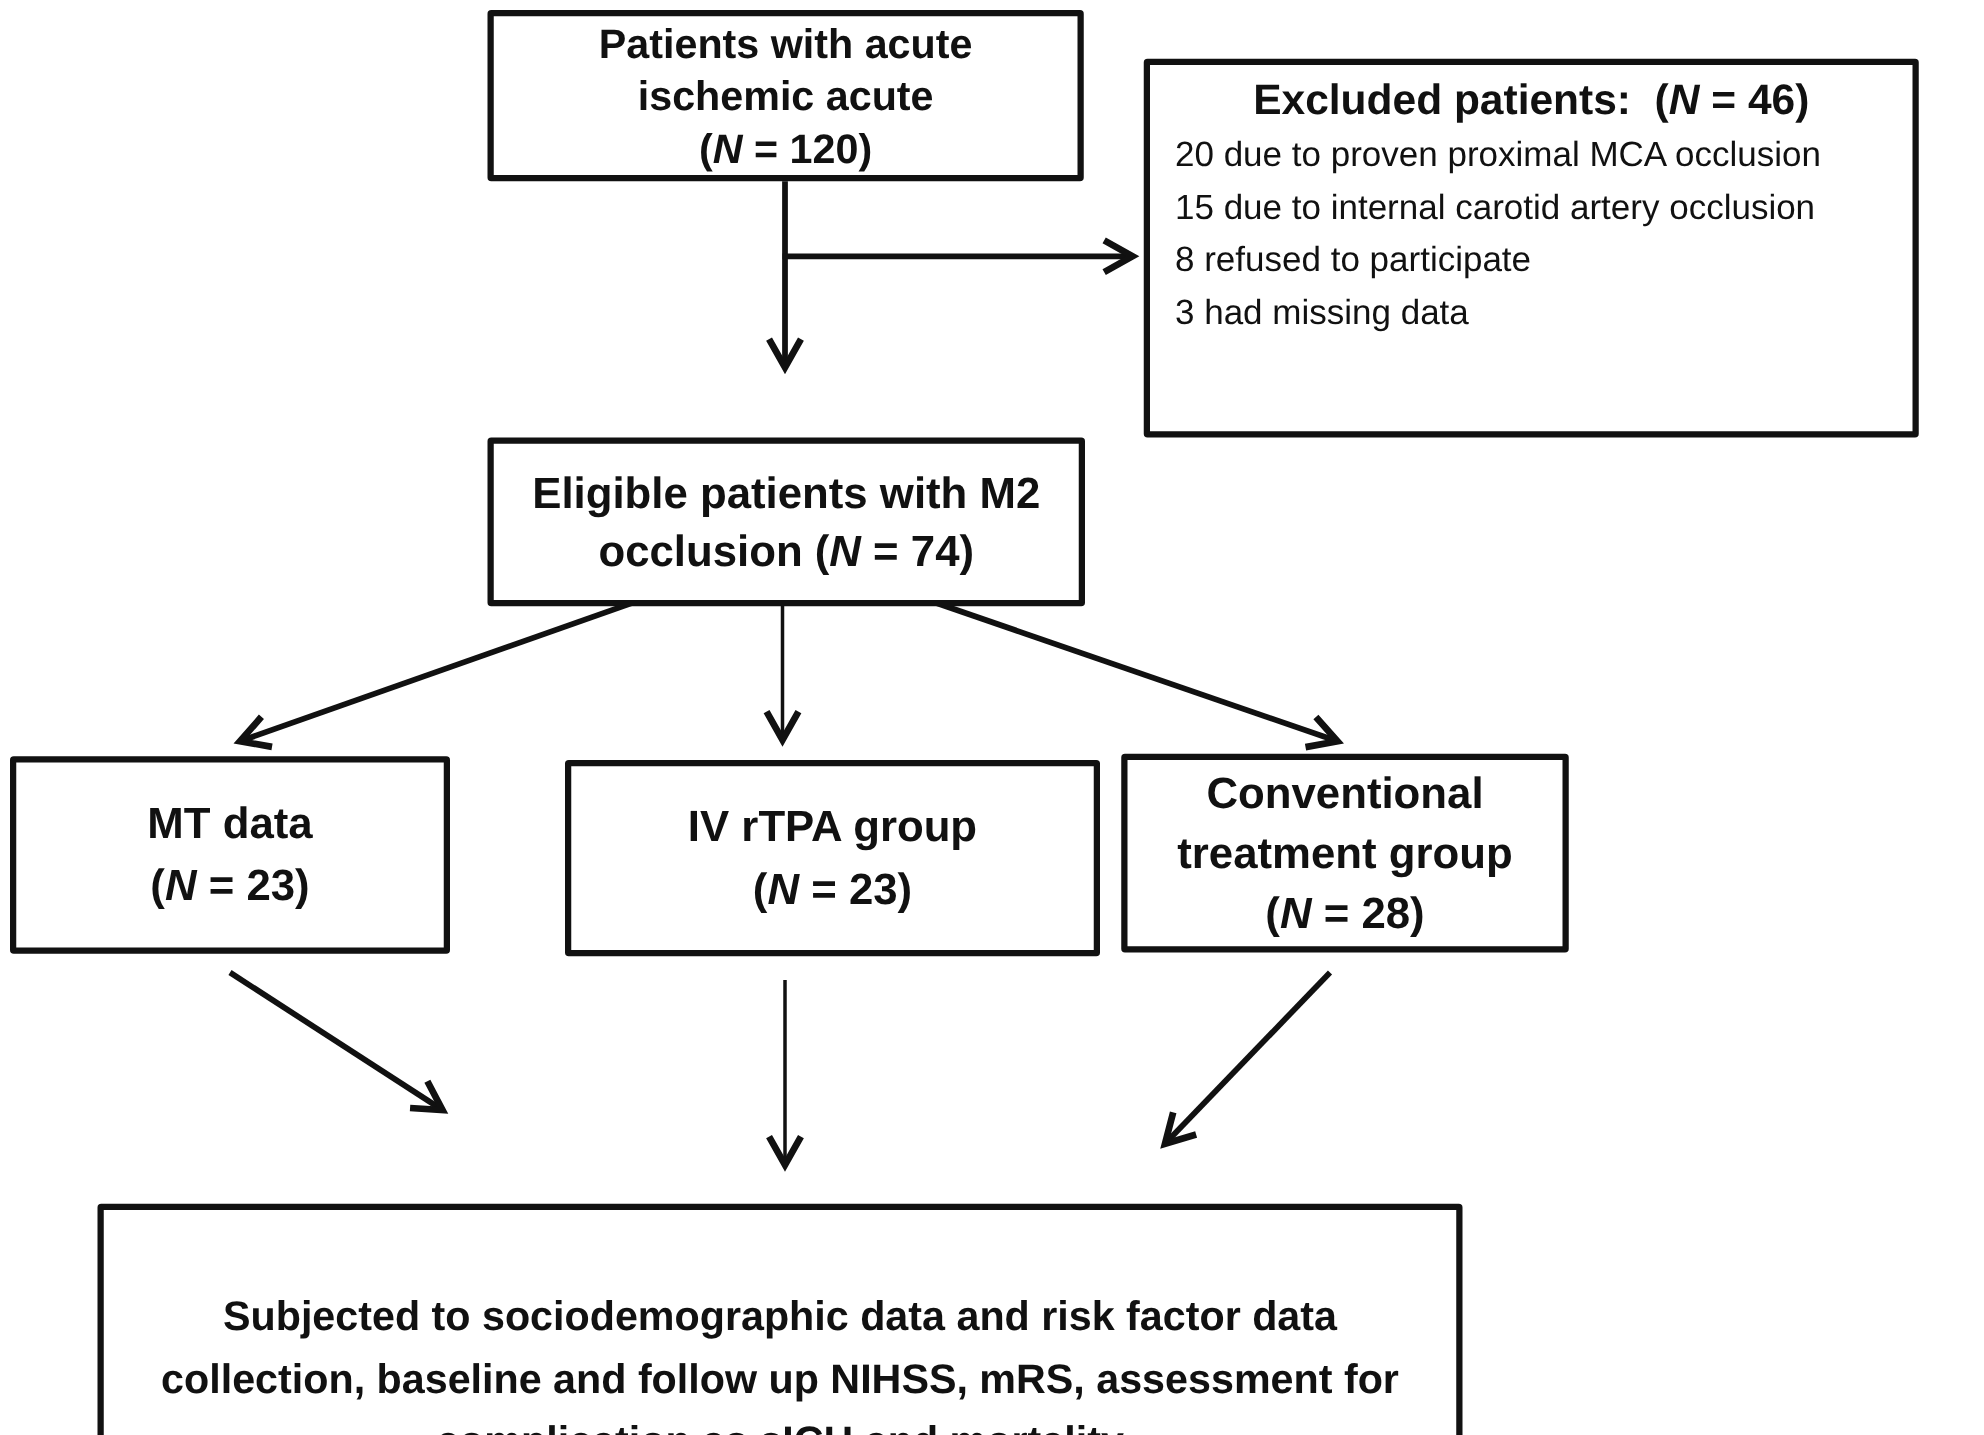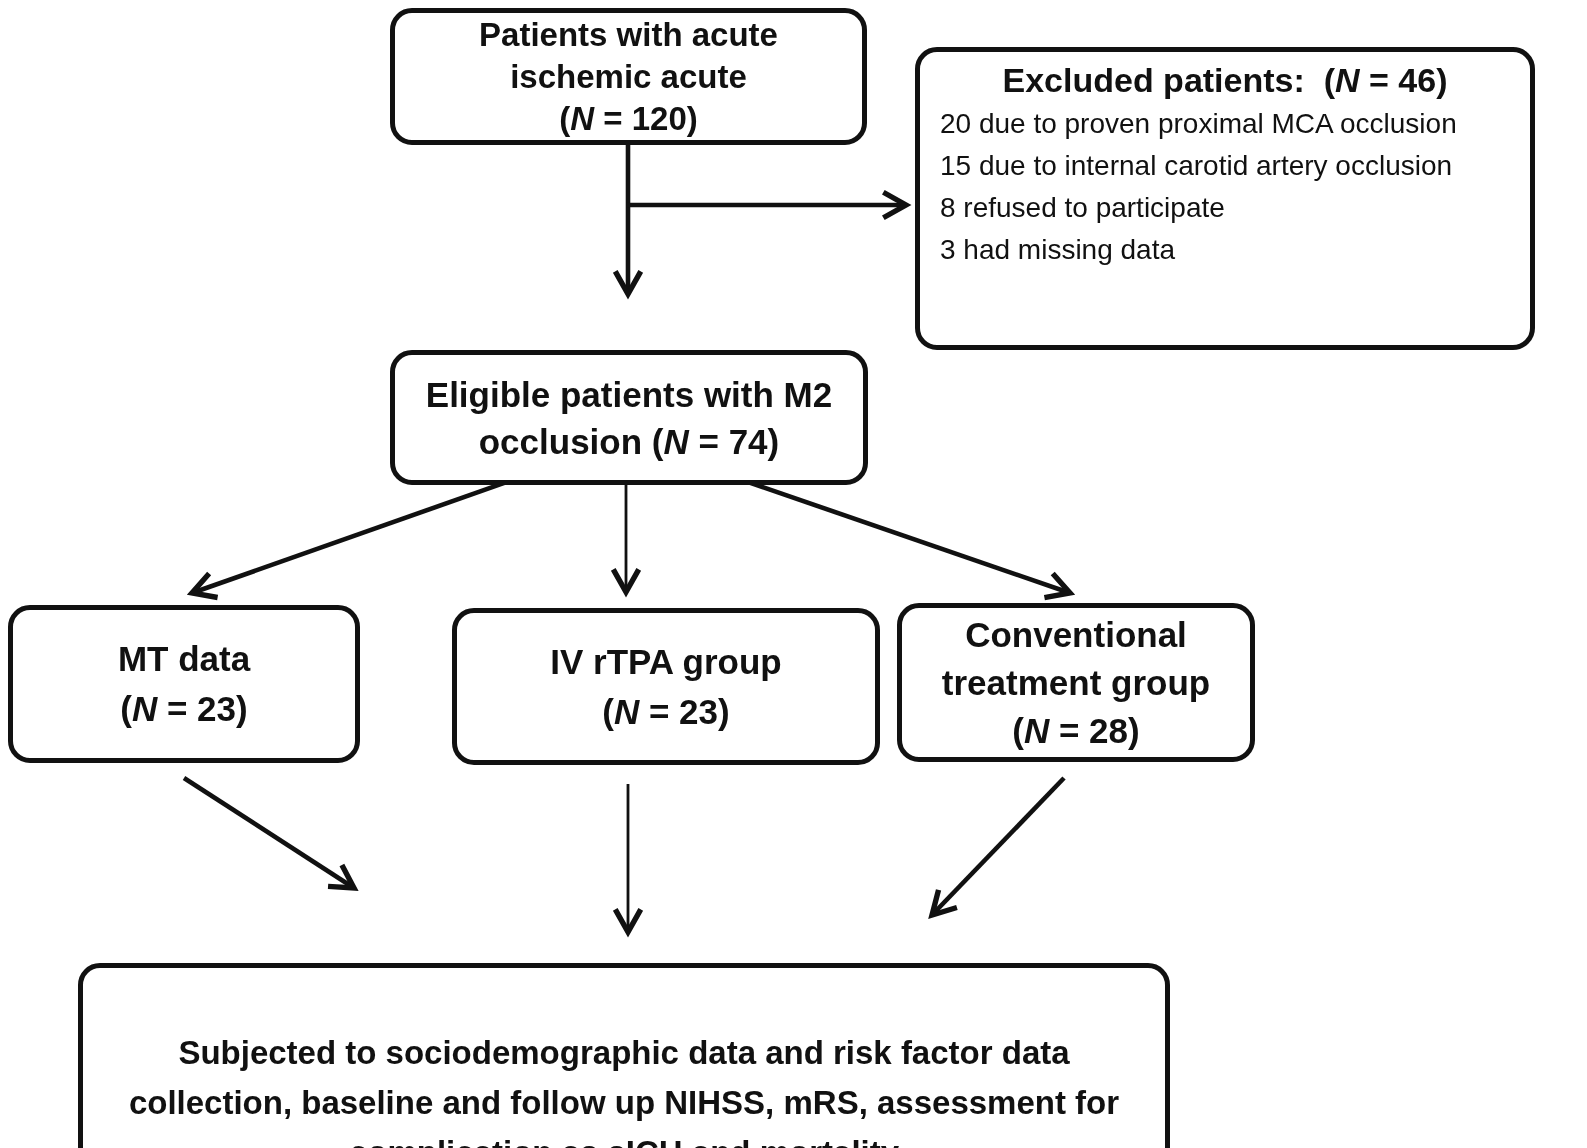--- a/index.html
+++ b/index.html
@@ -5,21 +5,21 @@
   * { margin:0; padding:0; box-sizing:border-box; }
   html,body { background:#ffffff; }
   .stage {
     position:relative; width:1587px; height:1148px; background:#ffffff;
     font-family:"Liberation Sans", sans-serif; color:#111111; overflow:hidden;
   }
   .arrows { position:absolute; left:0; top:0; }
   .arrows line { stroke:#111111; stroke-width:4.6; }
   .arrows line.thin { stroke-width:2.8; }
   .box {
-    position:absolute; border:5px solid #111111; border-radius:22px; background:#ffffff;
+    position:absolute; border:5px solid #111111; border-radius:3px; background:#ffffff;
     display:flex; flex-direction:column; align-items:center; justify-content:center;
     text-align:center; font-weight:700;
   }
   .pre { white-space:pre-wrap; }
   .it { font-style:italic; }
 
   #b-patients  { left:390px; top:8px;   width:477px;  height:137px; font-size:33px; line-height:42px; }
   #b-excluded  { left:915px; top:47px;  width:620px;  height:303px;
                  display:block; padding:5px 20px 0 20px; text-align:left; font-weight:400; }
   .ex-title    { text-align:center; font-size:34px; font-weight:700; line-height:46px; white-space:pre-wrap; }

